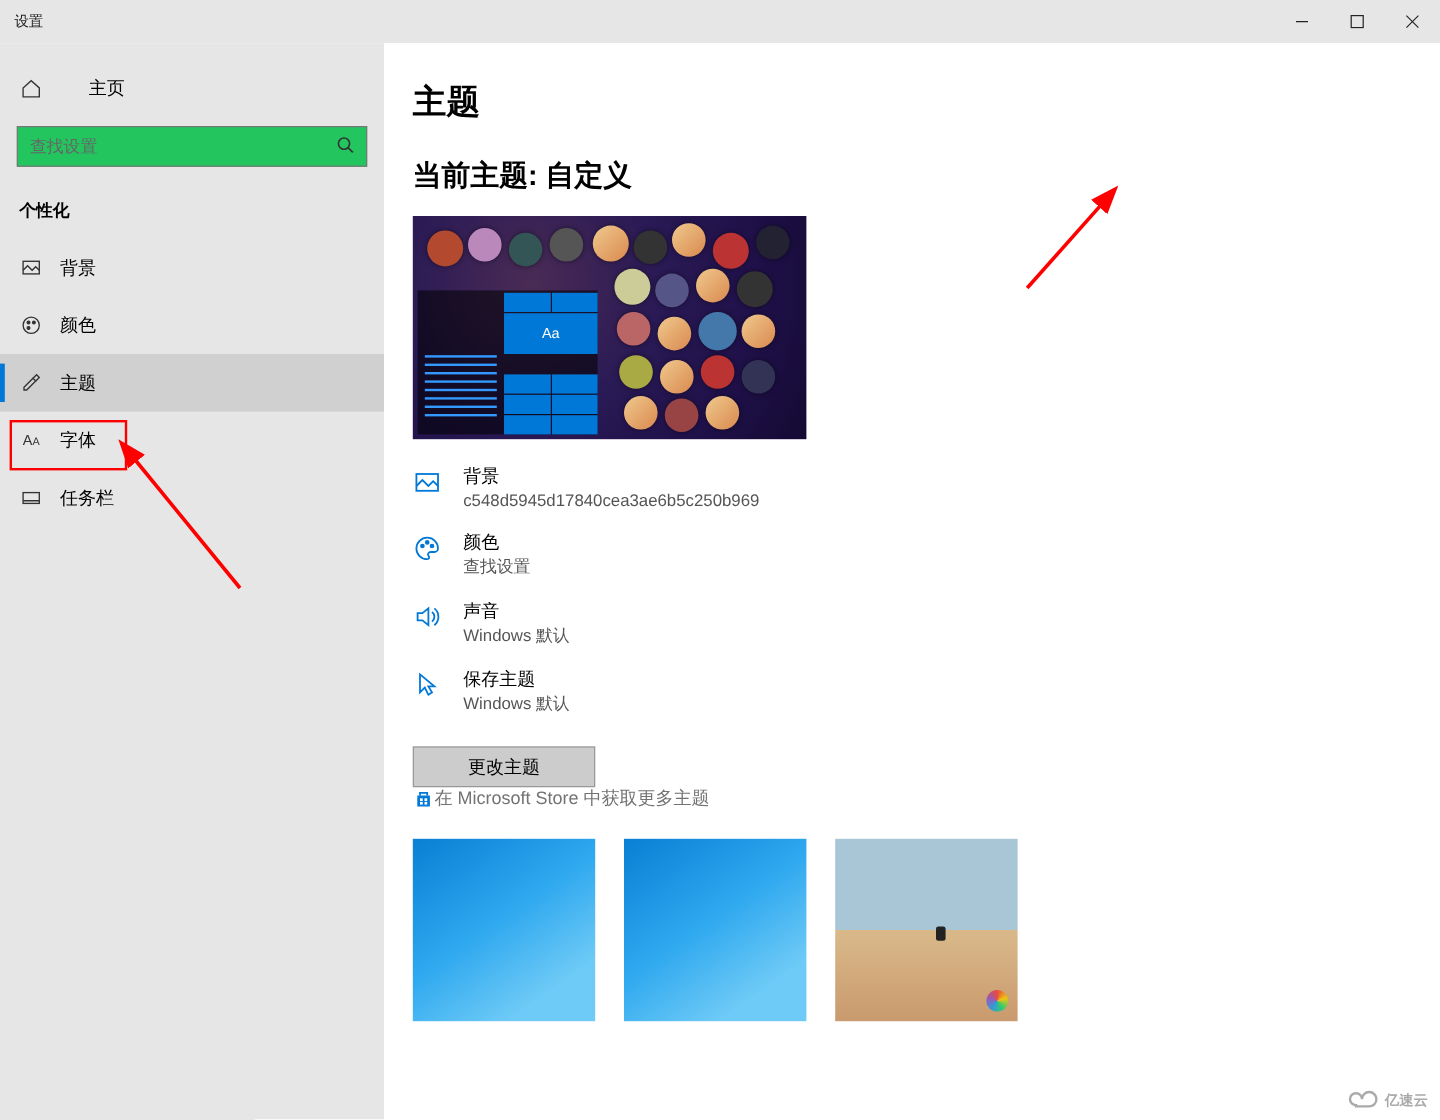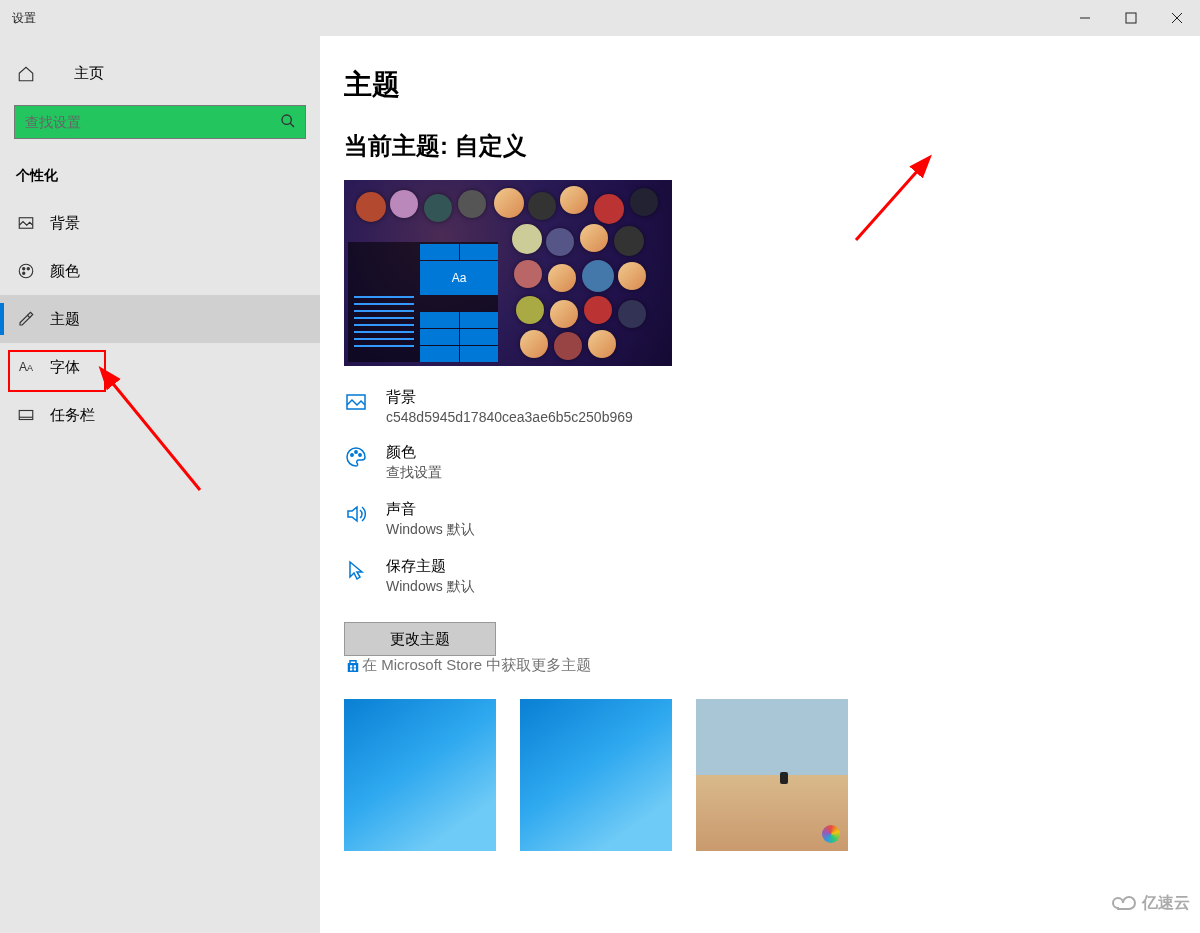--- a/index.html
+++ b/index.html
@@ -60,21 +60,21 @@
   .store-link .sico { color:#0078d7; }
 
   .themes { display:flex; gap:24px; }
   .theme-card { width:152px; }
   .theme-thumb { width:152px; height:152px; background:linear-gradient(145deg,#0a7fd4 0%, #2ea8ef 45%, #6ecaf6 80%); position:relative; }
   .theme-thumb.scenic { background:linear-gradient(#a8c6d6 0%, #a8c6d6 50%, #d9b98a 50%, #c99a6e 100%); }
   .theme-thumb.scenic::after { content:""; position:absolute; left:55%; top:48%; width:8px; height:12px; background:#222; border-radius:2px; }
   .color-dot { position:absolute; right:8px; bottom:8px; width:18px; height:18px; border-radius:50%; background:conic-gradient(#e74c3c,#f1c40f,#2ecc71,#3498db,#9b59b6,#e74c3c); }
 
   
-  .watermark { position:absolute; right:10px; bottom:19px; color:#aaa; font-size:16px; display:flex; align-items:center; gap:4px; font-weight:600; }
+  .watermark { position:absolute; right:10px; bottom:6px; color:#aaa; font-size:12px; display:flex; align-items:center; gap:4px; font-weight:600; }
 
   svg { display:block; }
 </style>
 </head>
 <body>
 
 <div class="titlebar">
   <span>设置</span>
   <div class="title-controls">
     <div class="title-btn">

